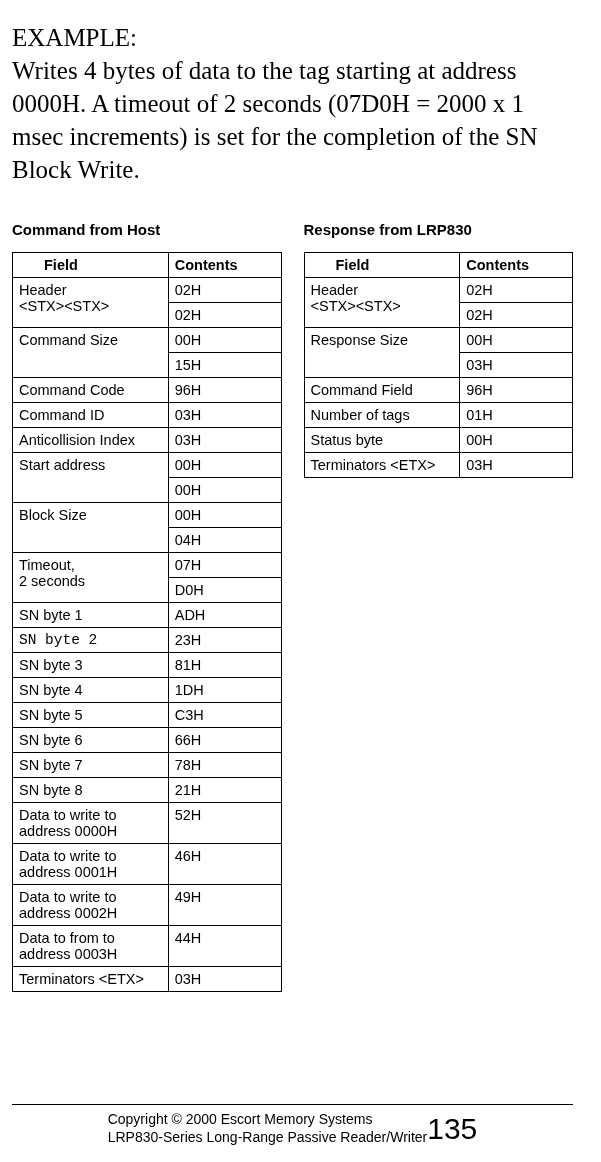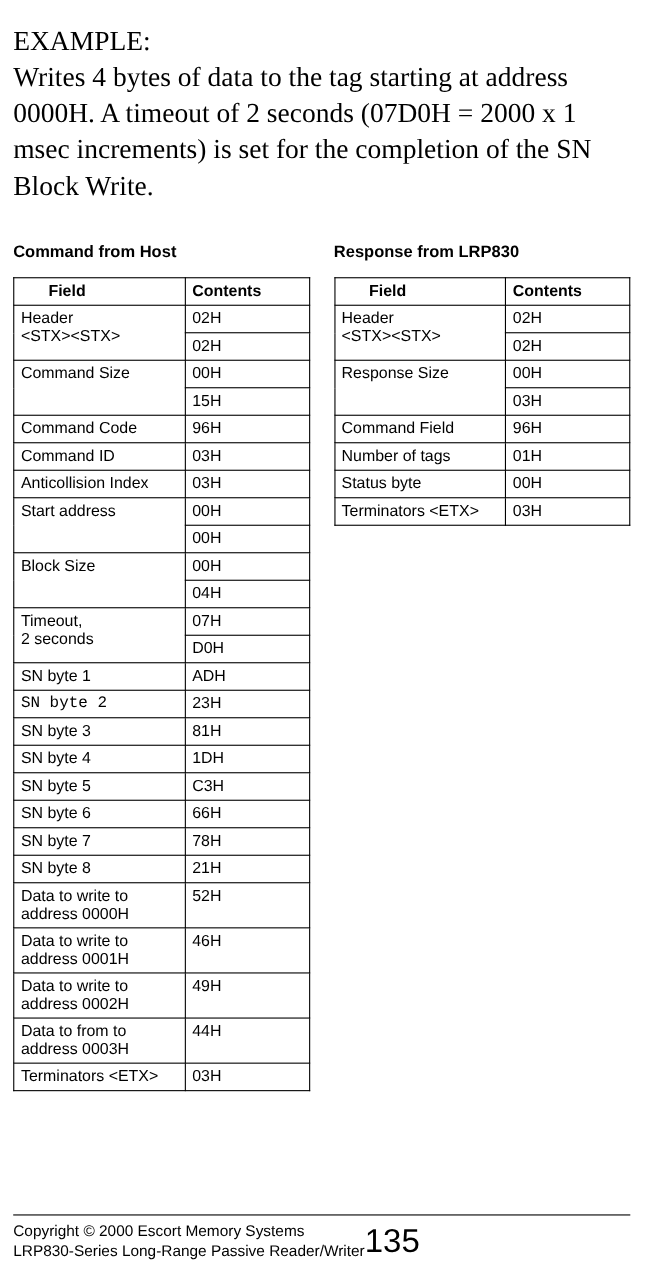--- a/index.html
+++ b/index.html
@@ -53,21 +53,21 @@
     }
     th {
       font-weight: bold;
     }
     .field-col { width: 58%; padding-left: 31px; }
     .contents-col { width: 42%; }
     .footer {
       border-top: 1px solid #000;
       padding-top: 6px;
       display: flex;
-      justify-content: flex-start;
+      justify-content: center;
       align-items: flex-end;
       margin-top: 50px;
     }
     .footer-text {
       font-size: 14px;
       line-height: 1.25;
     }
     .page-num {
       font-size: 30px;
       font-weight: normal;

